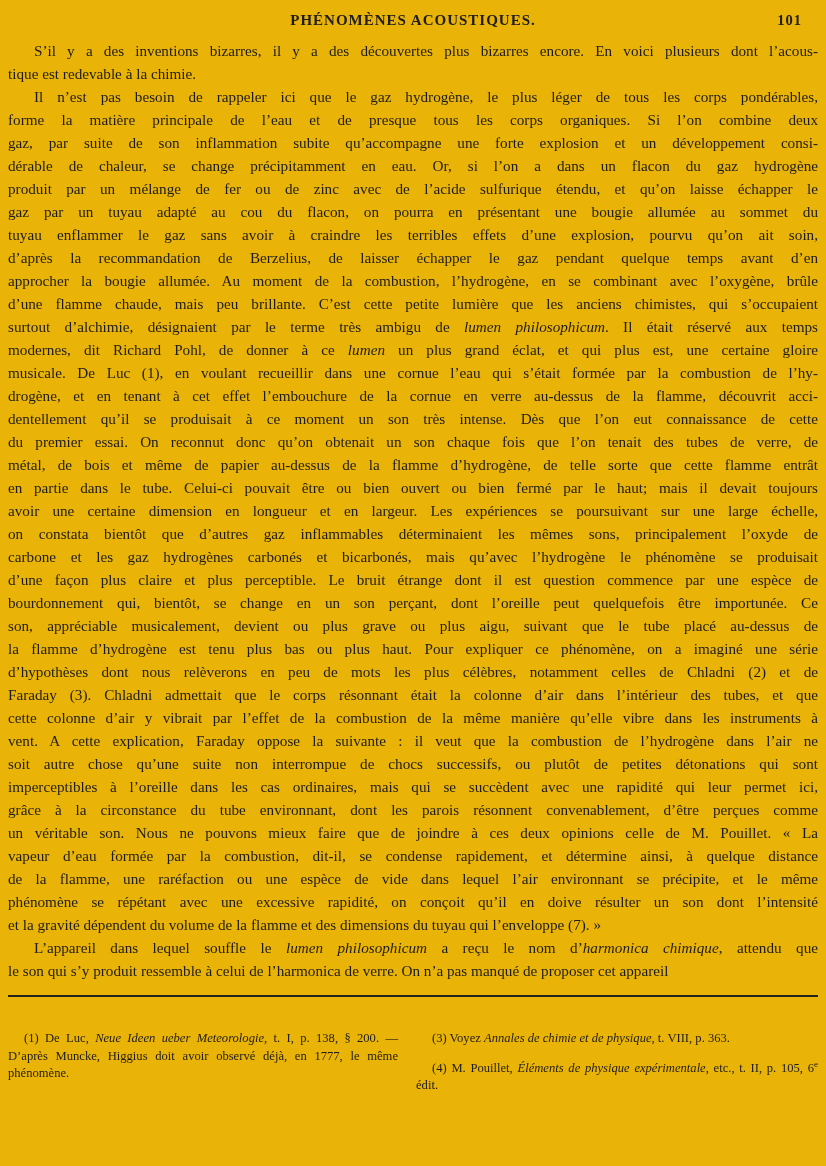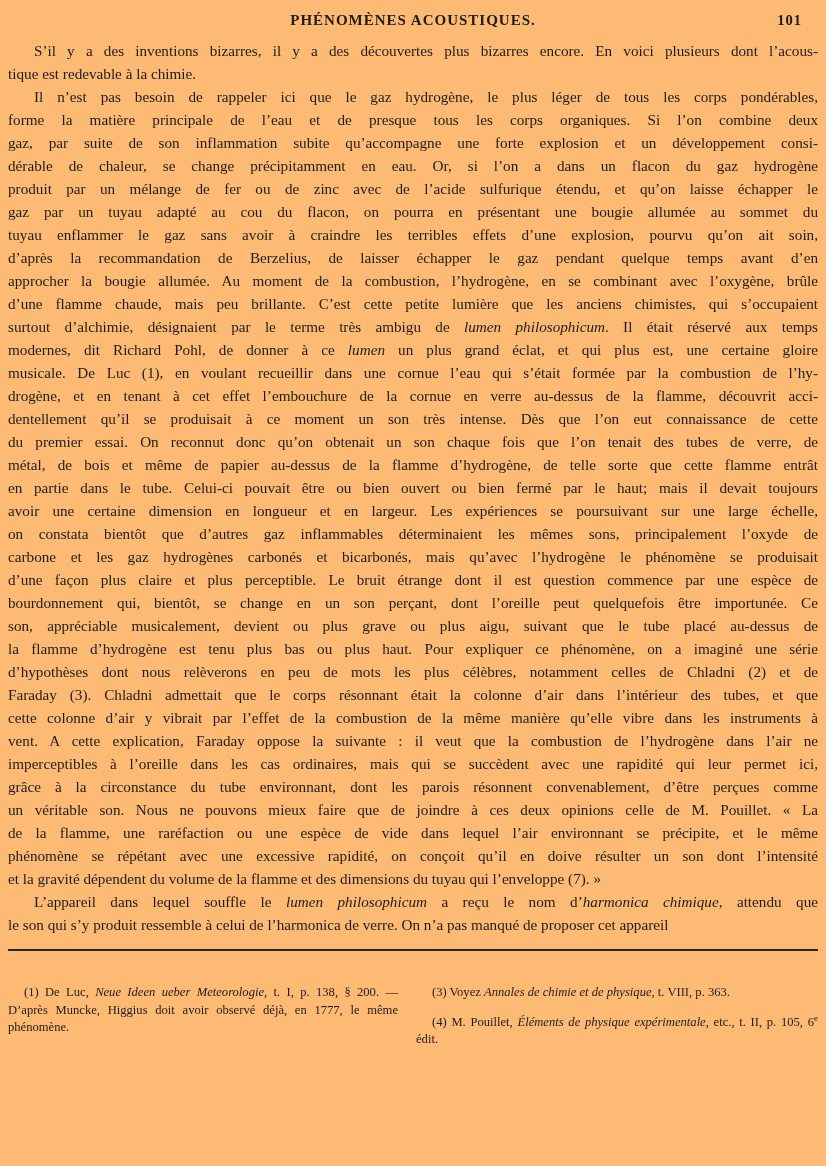--- a/index.html
+++ b/index.html
@@ -2,21 +2,21 @@
 <html><head>
 <meta charset="utf-8">
 <style>
   html, body { margin: 0; padding: 0; }
   body { background: #e8e6e0; }
   .page {
     position: relative;
     width: 826px;
     height: 1166px;
     margin: 0 auto;
-    background: #fdba74;
+    background: #eab308;
     color: #1e1d1b;
     font-family: "Liberation Serif", "DejaVu Serif", serif;
     overflow: hidden;
     box-sizing: border-box;
     padding: 10px 8px 0 8px;
   }
   
   .running-head {
     position: relative;
     height: 26px;
@@ -122,23 +122,25 @@
         <div class="line">on constata bientôt que d’autres gaz inflammables déterminaient les mêmes sons, principalement l’oxyde de</div>
         <div class="line">carbone et les gaz hydrogènes carbonés et bicarbonés, mais qu’avec l’hydrogène le phénomène se produisait</div>
         <div class="line">d’une façon plus claire et plus perceptible. Le bruit étrange dont il est question commence par une espèce de</div>
         <div class="line">bourdonnement qui, bientôt, se change en un son perçant, dont l’oreille peut quelquefois être importunée. Ce</div>
         <div class="line">son, appréciable musicalement, devient ou plus grave ou plus aigu, suivant que le tube placé au-dessus de</div>
         <div class="line">la flamme d’hydrogène est tenu plus bas ou plus haut. Pour expliquer ce phénomène, on a imaginé une série</div>
         <div class="line">d’hypothèses dont nous relèverons en peu de mots les plus célèbres, notamment celles de Chladni (2) et de</div>
         <div class="line">Faraday (3). Chladni admettait que le corps résonnant était la colonne d’air dans l’intérieur des tubes, et que</div>
         <div class="line">cette colonne d’air y vibrait par l’effet de la combustion de la même manière qu’elle vibre dans les instruments à</div>
         <div class="line">vent. A cette explication, Faraday oppose la suivante : il veut que la combustion de l’hydrogène dans l’air ne</div>
+        <div class="line">soit autre chose qu’une suite non interrompue de chocs successifs, ou plutôt de petites détonations qui sont</div>
         <div class="line">imperceptibles à l’oreille dans les cas ordinaires, mais qui se succèdent avec une rapidité qui leur permet ici,</div>
         <div class="line">grâce à la circonstance du tube environnant, dont les parois résonnent convenablement, d’être perçues comme</div>
         <div class="line">un véritable son. Nous ne pouvons mieux faire que de joindre à ces deux opinions celle de M. Pouillet. « La</div>
+        <div class="line">vapeur d’eau formée par la combustion, dit-il, se condense rapidement, et détermine ainsi, à quelque distance</div>
         <div class="line">de la flamme, une raréfaction ou une espèce de vide dans lequel l’air environnant se précipite, et le même</div>
         <div class="line">phénomène se répétant avec une excessive rapidité, on conçoit qu’il en doive résulter un son dont l’intensité</div>
         <div class="line last">et la gravité dépendent du volume de la flamme et des dimensions du tuyau qui l’enveloppe (7). »</div>
       </div>
       <div class="para">
         <div class="line first">L’appareil dans lequel souffle le <i>lumen philosophicum</i> a reçu le nom d’<i>harmonica chimique</i>, attendu que</div>
         <div class="line last">le son qui s’y produit ressemble à celui de l’harmonica de verre. On n’a pas manqué de proposer cet appareil</div>
       </div>
     </div>
 

